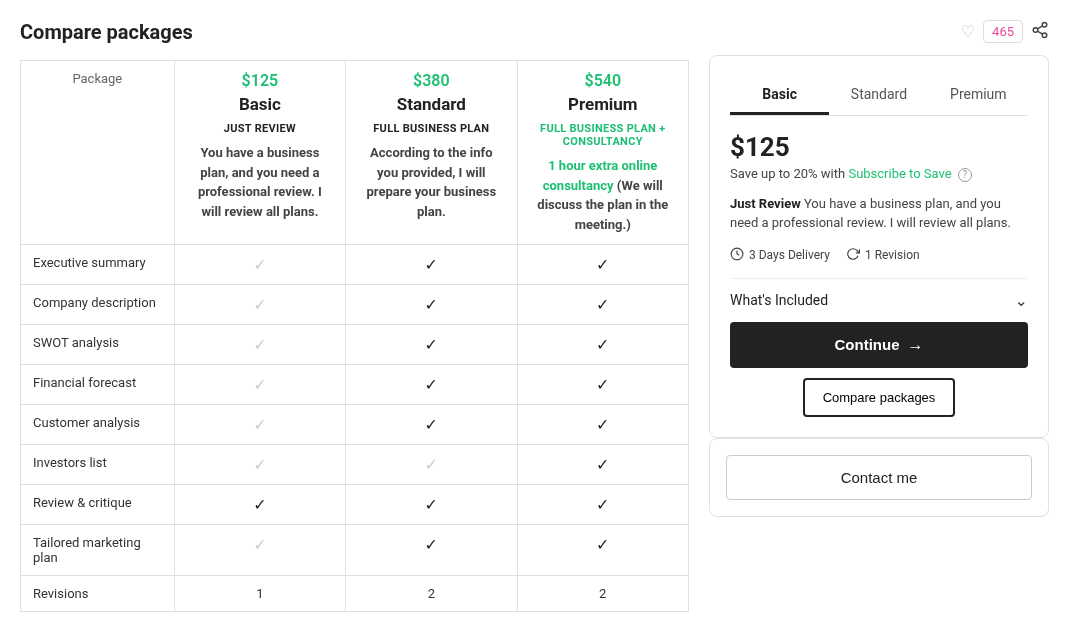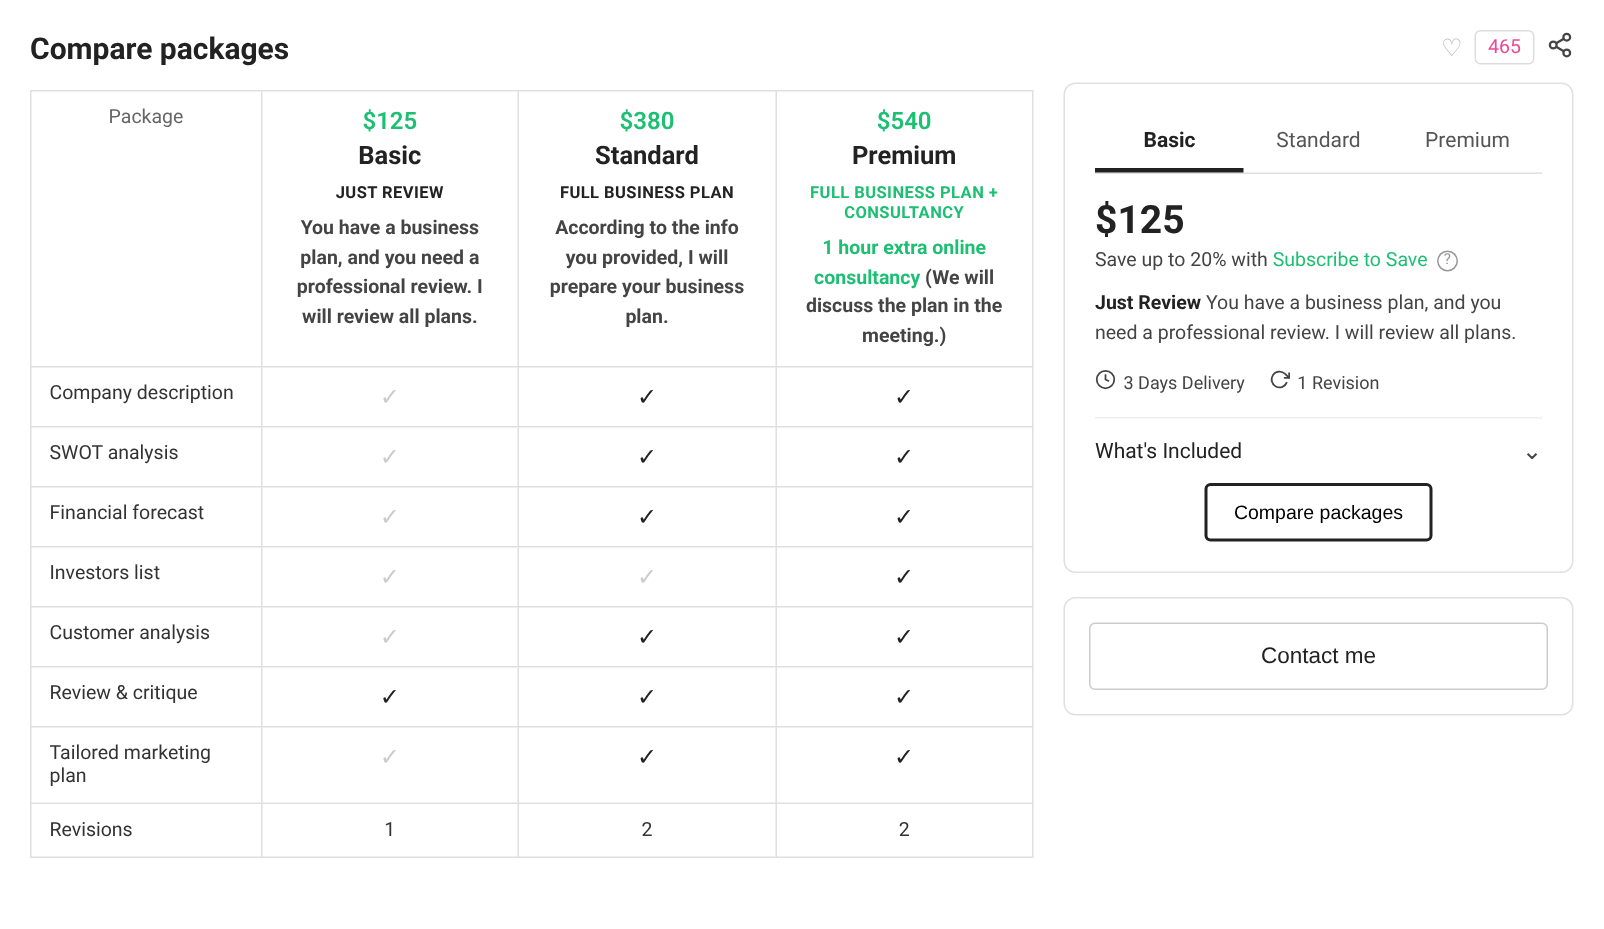--- a/index.html
+++ b/index.html
@@ -59,21 +59,21 @@
 
     .whats-included-row { display: flex; justify-content: space-between; align-items: center; border-top: 1px solid #eee; padding: 12px 0; cursor: pointer; }
     .whats-included-label { font-size: 14px; font-weight: 400; }
     .chevron-icon { font-size: 16px; color: #444; }
 
     .continue-btn { display: flex; align-items: center; justify-content: center; gap: 8px; background: #222; color: #fff; border: none; border-radius: 4px; width: 100%; padding: 14px; font-size: 15px; font-weight: 600; cursor: pointer; margin-bottom: 10px; }
     .arrow-icon { font-size: 16px; }
 
     .compare-btn { display: block; width: fit-content; margin: 0 auto 0; padding: 10px 18px; font-size: 13px; background: #fff; border: 2px solid #222; border-radius: 4px; cursor: pointer; font-weight: 500; }
 
-    .contact-card { border: 1px solid #e0e0e0; border-radius: 8px; padding: 16px; margin-top: 16px; text-align: center; }
+    .contact-card { border: 1px solid #e0e0e0; border-radius: 8px; padding: 16px; text-align: center; }
     .contact-btn { background: #fff; border: 1px solid #ccc; border-radius: 4px; width: 100%; padding: 13px; font-size: 15px; cursor: pointer; font-weight: 500; color: #222; }
   </style>
 </head>
 <body>
 
 <div class="page">
 
   <div class="table-section">
     <h1 class="page-title">Compare packages</h1>
 
@@ -98,48 +98,54 @@
             <div class="plan-name">Premium</div>
             <div class="plan-tag plan-tag green">FULL BUSINESS PLAN + CONSULTANCY</div>
             <div class="plan-desc">
               <span style="color:#1dbf73">1 hour extra online consultancy</span> (We will discuss the plan in the meeting.)
             </div>
           </th>
         </tr>
       </thead>
       <tbody id="feature-rows">
 
+      <tr>
+            <td class="col-package feature-label">Executive summary</td>
+            <td class="check-dim">✓</td>
+            <td class="check-true">✓</td>
+            <td class="check-true">✓</td>
+          </tr>
           <tr>
             <td class="col-package feature-label">Company description</td>
             <td class="check-dim">✓</td>
             <td class="check-true">✓</td>
             <td class="check-true">✓</td>
           </tr>
           <tr>
             <td class="col-package feature-label">SWOT analysis</td>
             <td class="check-dim">✓</td>
             <td class="check-true">✓</td>
             <td class="check-true">✓</td>
           </tr>
           <tr>
             <td class="col-package feature-label">Financial forecast</td>
             <td class="check-dim">✓</td>
             <td class="check-true">✓</td>
             <td class="check-true">✓</td>
           </tr>
           <tr>
+            <td class="col-package feature-label">Customer analysis</td>
+            <td class="check-dim">✓</td>
+            <td class="check-true">✓</td>
+            <td class="check-true">✓</td>
+          </tr>
+          <tr>
             <td class="col-package feature-label">Investors list</td>
             <td class="check-dim">✓</td>
             <td class="check-dim">✓</td>
-            <td class="check-true">✓</td>
-          </tr>
-          <tr>
-            <td class="col-package feature-label">Customer analysis</td>
-            <td class="check-dim">✓</td>
-            <td class="check-true">✓</td>
             <td class="check-true">✓</td>
           </tr>
           <tr>
             <td class="col-package feature-label">Review &amp; critique</td>
             <td class="check-true">✓</td>
             <td class="check-true">✓</td>
             <td class="check-true">✓</td>
           </tr>
           <tr>
             <td class="col-package feature-label">Tailored marketing plan</td>
@@ -215,20 +221,24 @@
           </span>
           <span>1 Revision</span>
         </div>
       </div>
 
       <div class="whats-included-row">
         <span class="whats-included-label">What's Included</span>
         <span class="chevron-icon">⌄</span>
       </div>
 
+      <button class="continue-btn">
+        <span>Continue</span>
+        <span class="arrow-icon">→</span>
+      </button>
 
       <div style="text-align:center">
         <button class="compare-btn">Compare packages</button>
       </div>
     </div>
 
     <div class="contact-card">
       <button class="contact-btn">Contact me</button>
     </div>
   </div>

